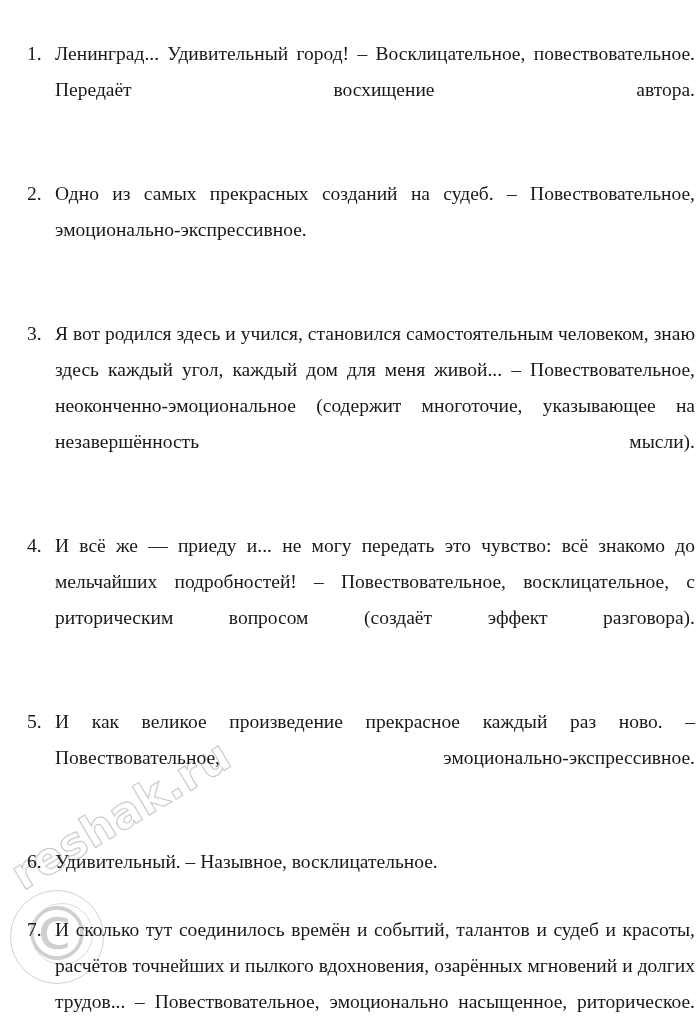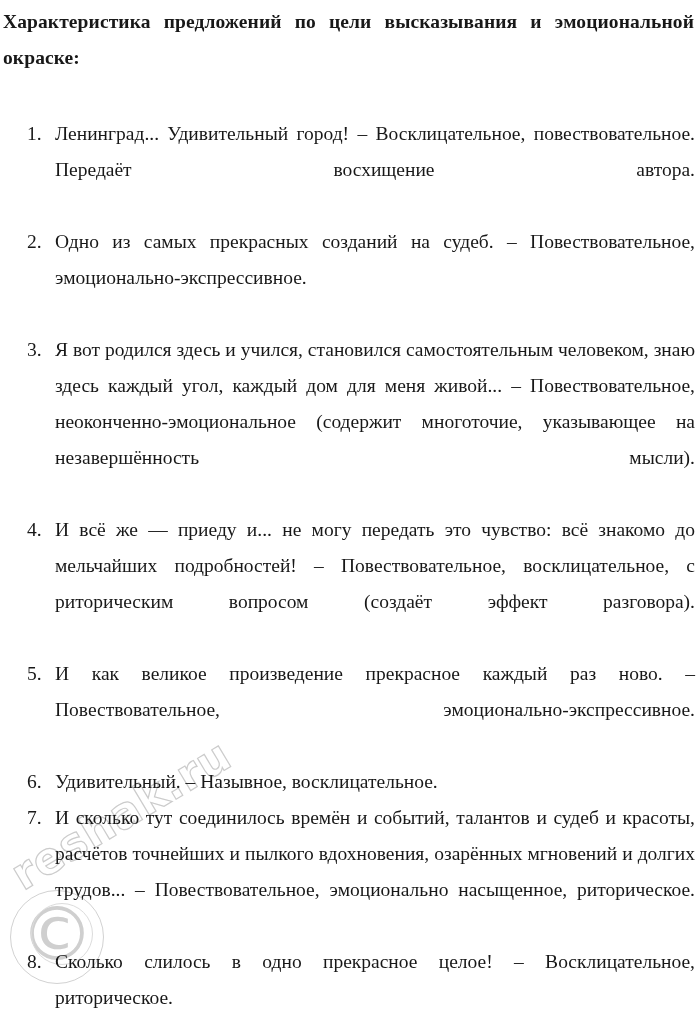--- a/index.html
+++ b/index.html
@@ -63,20 +63,21 @@
     position: absolute;
     left: 24px;
     top: 0;
     width: 24px;
     text-align: left;
     font-size: 19.5px;
     line-height: 36px;
   }
   ol.items > li .body {
     display: block;
+    margin-top: 32px;
   }
   
   ol.items > li.full .body::after {
     content: "";
     display: inline-block;
     width: 100%;
     height: 0;
   }
 
   
@@ -135,21 +136,20 @@
 <div id="watermark">
   <div class="wm-copy">
     <span>©</span>
     <span class="wm-copy-inner"></span>
   </div>
   <div class="wm-word">reshak.ru</div>
 </div>
 
 <div id="page">
 
-  <p class="doc-heading">Характеристика предложений по цели высказывания и эмоциональной окраске:</p>
 
   <ol class="items">
 
     <li class="full">
       <span class="marker">1.</span>
       <span class="body">Ленинград... Удивительный город! – Восклицательное, повествовательное. Передаёт восхищение автора.</span>
     </li>
 
     <li class="full">
       <span class="marker">2.</span>

